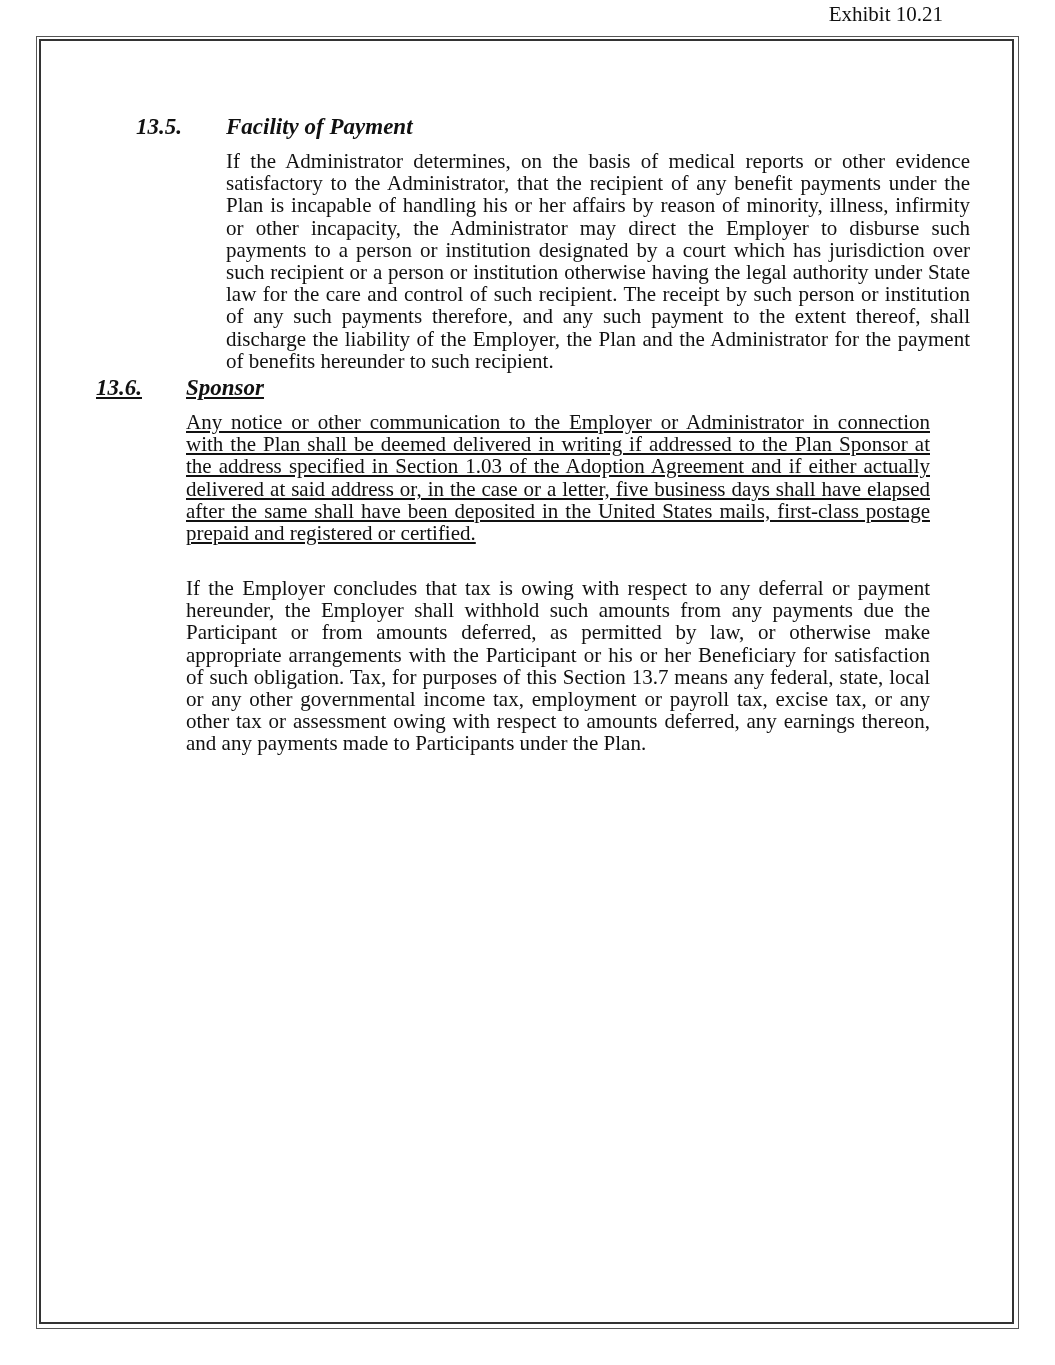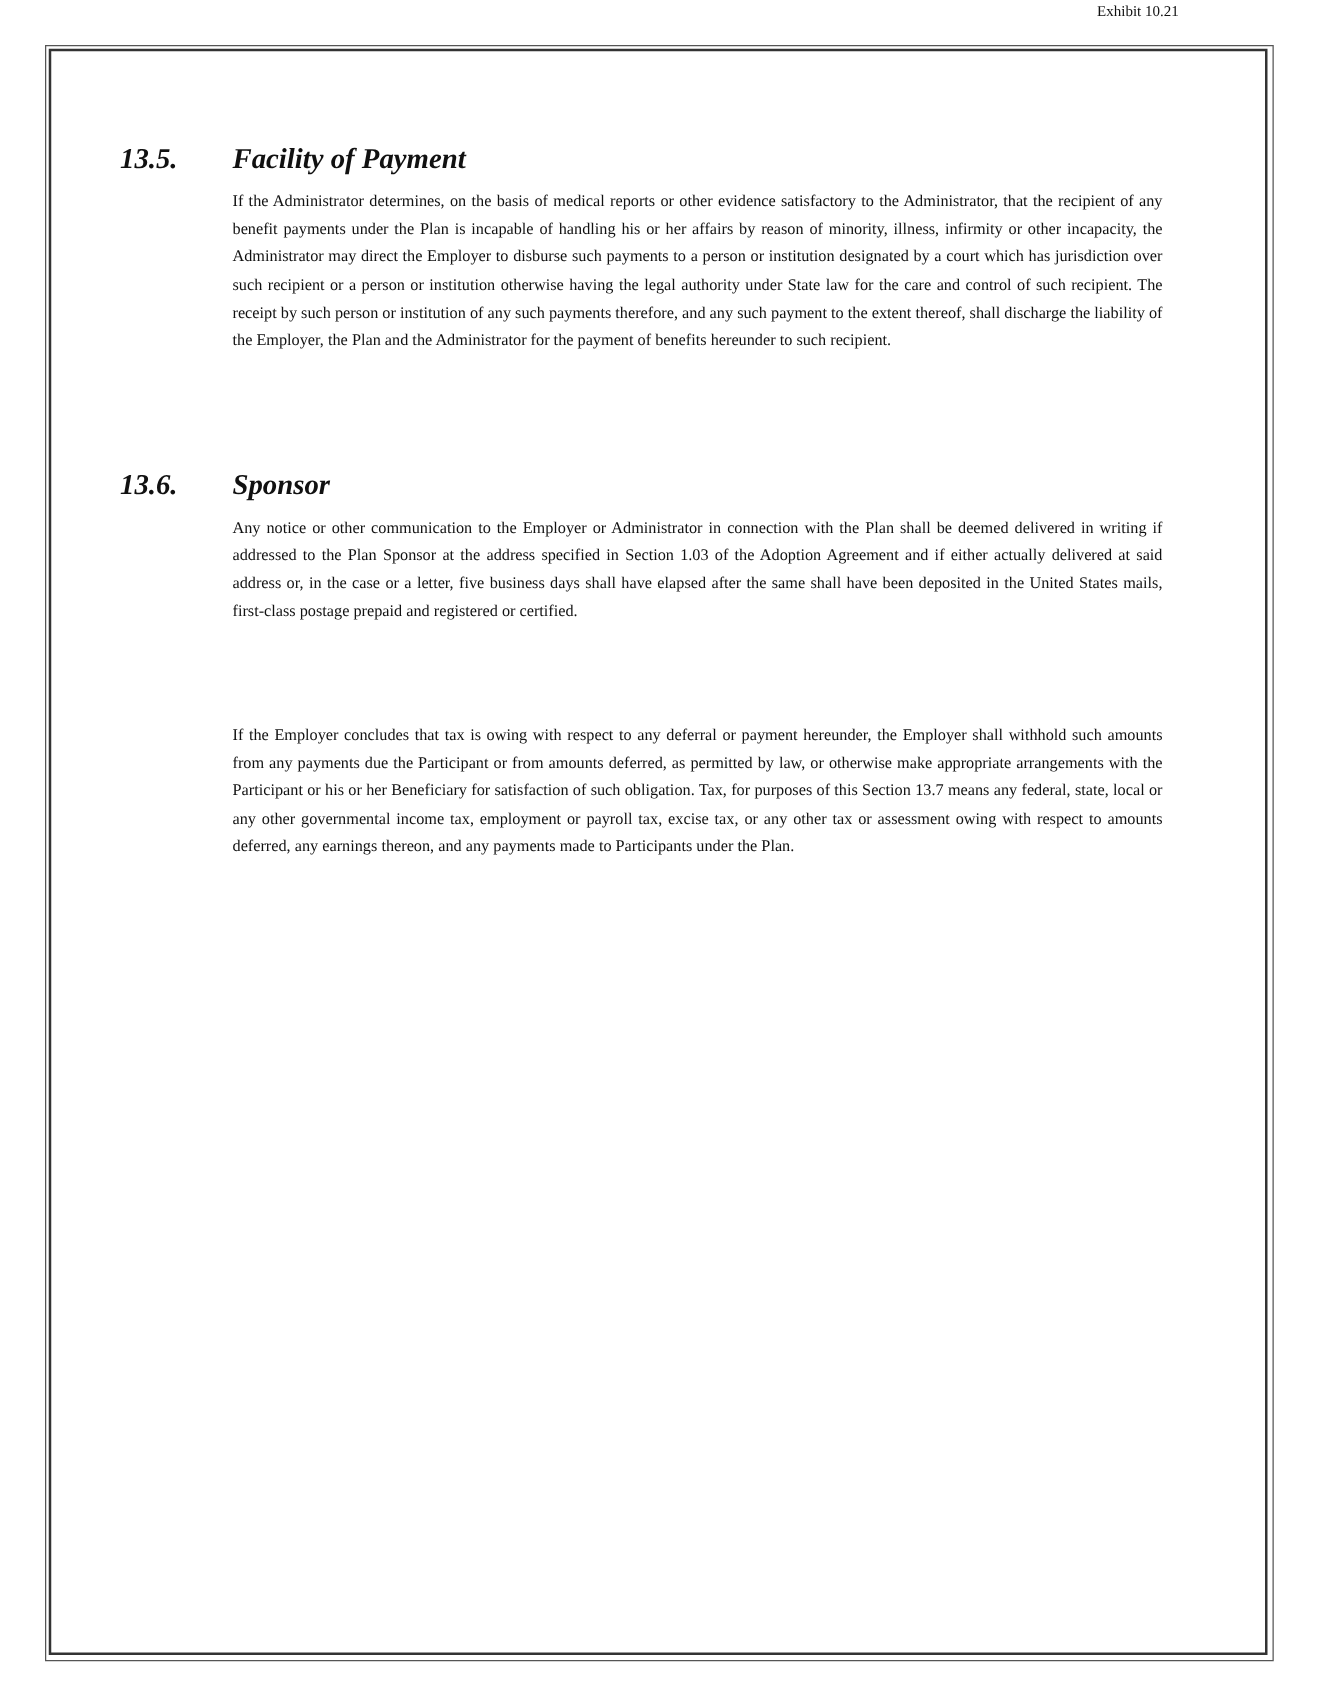--- a/index.html
+++ b/index.html
@@ -13,21 +13,21 @@
       position: relative;
       overflow: hidden;
       font-family: "DejaVu Serif", "Liberation Serif", serif;
       color: #111111;
     }
     .exhibit {
       position: absolute;
       top: 2px;
       right: 112px;
       font-family: "Liberation Serif", serif;
-      font-size: 12px;
+      font-size: 21px;
       color: #111;
     }
     .frame-outer {
       position: absolute;
       left: 36px;
       top: 36px;
       width: 981px;
       height: 1291px;
       border: 1px solid #555;
     }
@@ -56,27 +56,27 @@
       color: #111;
     }
     .sec-num {
       width: 90px;
       flex: 0 0 90px;
     }
     .sec-body {
       margin-left: 90px;
       margin-top: 9px;
       font-family: "Liberation Serif", serif;
-      font-size: 13px;
+      font-size: 21px;
       line-height: 22.2px;
       text-align: justify;
       color: #111;
     }
-    #s1 { top: 113px; }
-    #s2 { top: 374px; }
+    #s1 { top: 113px; margin-left: 40px; }
+    #s2 { top: 374px; text-decoration: underline; }
     #s3 { top: 568px; }
   </style>
 </head>
 <body>
 
 <div class="exhibit">Exhibit 10.21</div>
 
 <div class="frame-outer"></div>
 <div class="frame-inner"></div>
 

